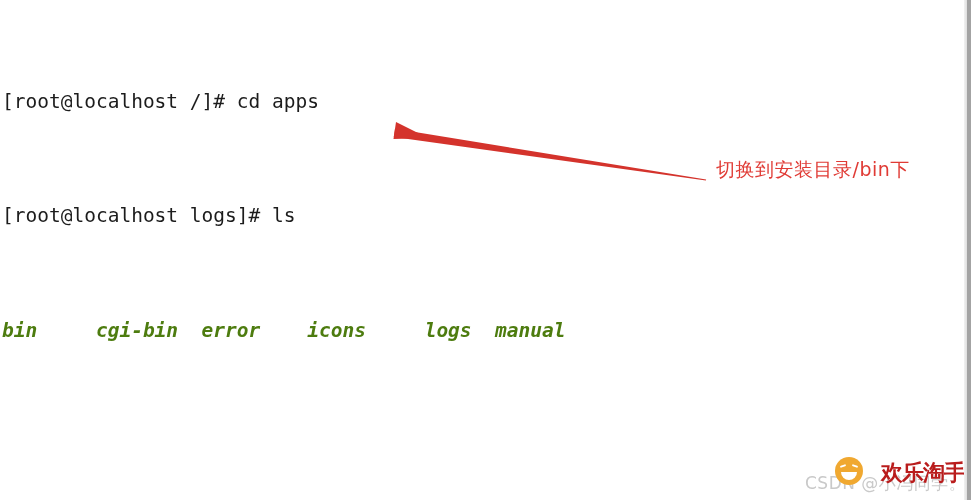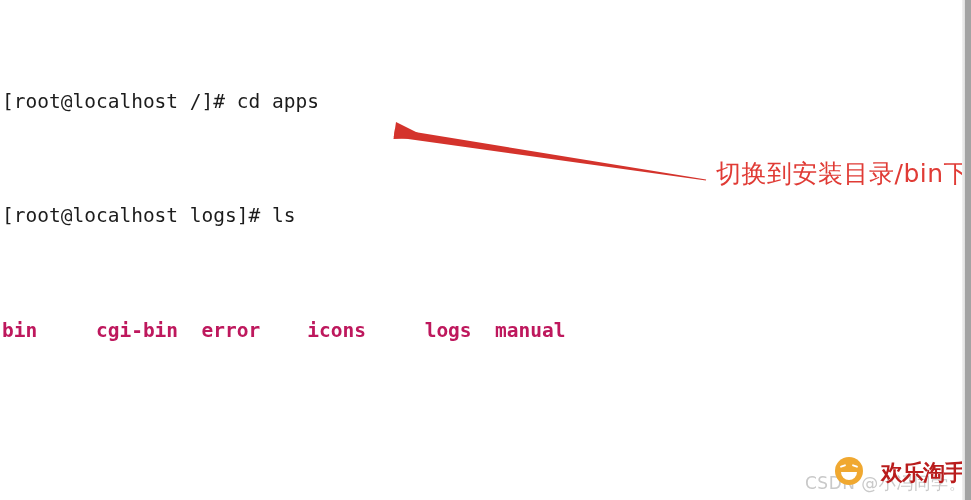--- a/index.html
+++ b/index.html
@@ -8,21 +8,21 @@
     padding: 0;
     background: #ffffff;
   }
   #screen {
     position: relative;
     width: 971px;
     height: 500px;
     background: #ffffff;
     overflow: hidden;
     box-sizing: border-box;
-    border-right: 6px solid #a3a3a3;
+    border-right: 4px solid #a3a3a3;
   }
   
   #screen::after {
     content: "";
     position: absolute;
     top: 0;
     right: 0;
     width: 3px;
     height: 100%;
     background: linear-gradient(to right, #f2f2f2, #dedede);
@@ -46,32 +46,33 @@
   }
 
   .line {
     height: 28.6px;
     white-space: pre;
     display: block;
   }
 
   .c-default { color: #1c1c1c; }
   .c-dir {
-    color: #be185d;
+    color: #4d7c0f;
     font-weight: bold;
+    font-style: italic;
   }
 
   
   .annotation {
     position: absolute;
     left: 716px;
     top: 157px;
     color: #e03b35;
     font-family: "DejaVu Sans", "Liberation Sans", sans-serif;
-    font-size: 25px;
+    font-size: 19px;
     font-weight: 500;
     letter-spacing: 0.5px;
     white-space: nowrap;
   }
   svg.arrow {
     position: absolute;
     left: 0;
     top: 0;
     width: 971px;
     height: 500px;

